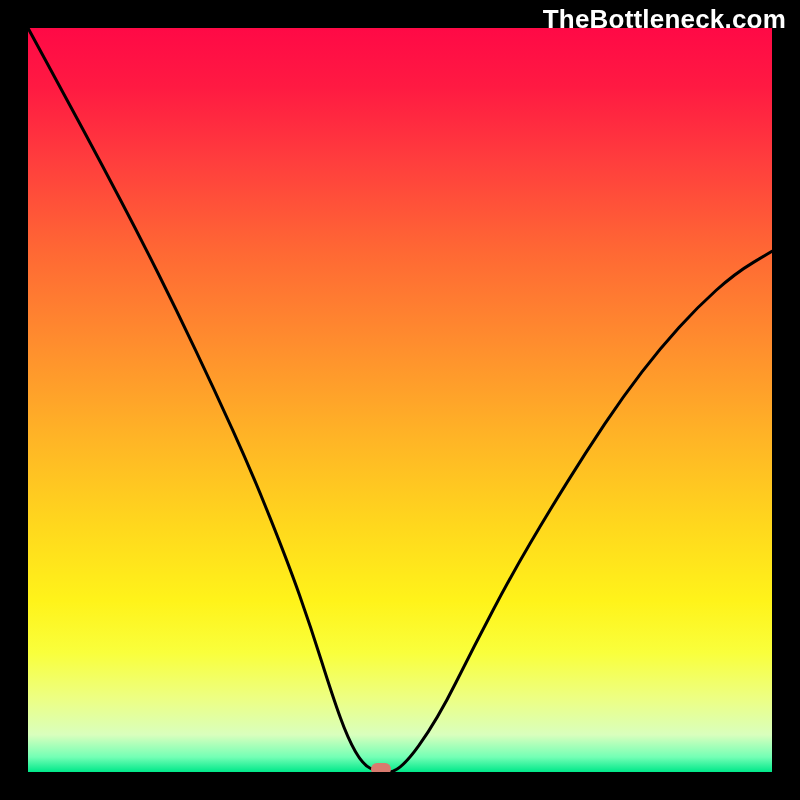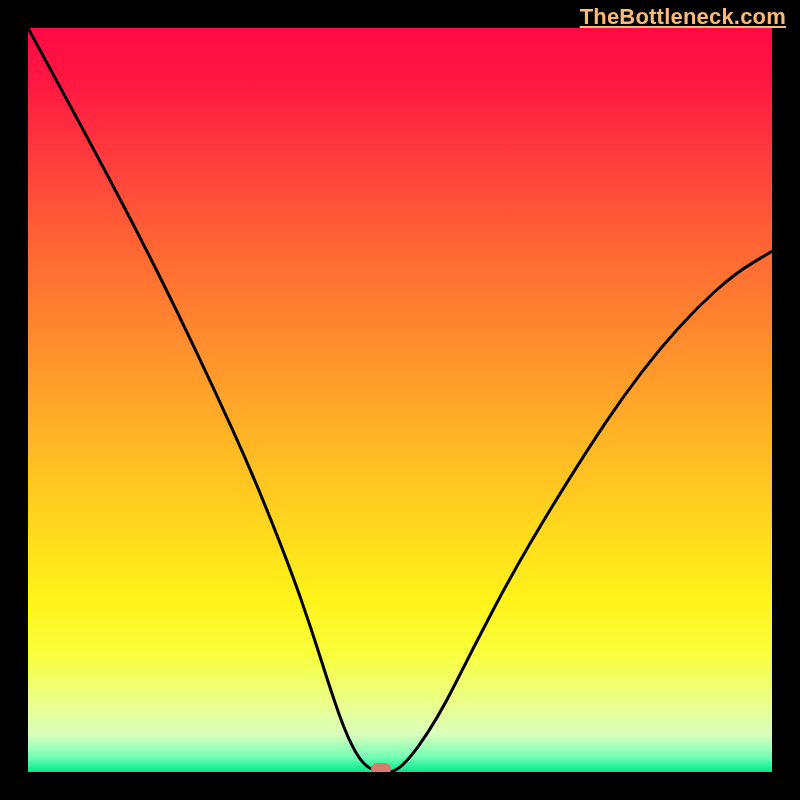--- a/index.html
+++ b/index.html
@@ -14,26 +14,25 @@
   .outer {
     position: relative;
     width: 800px;
     height: 800px;
     background: #000;
   }
   .watermark {
     position: absolute;
     top: 4px;
     right: 14px;
-    color: #fdba74;
-    font-size: 22px;
+    color: #ffffff;
+    font-size: 26px;
     font-weight: 600;
     letter-spacing: 0.2px;
     z-index: 50;
-    text-decoration: underline;
   }
   .plot {
     position: absolute;
     left: 28px;
     top: 28px;
     width: 744px;
     height: 744px;
     overflow: hidden;
   }
   .gradient {

